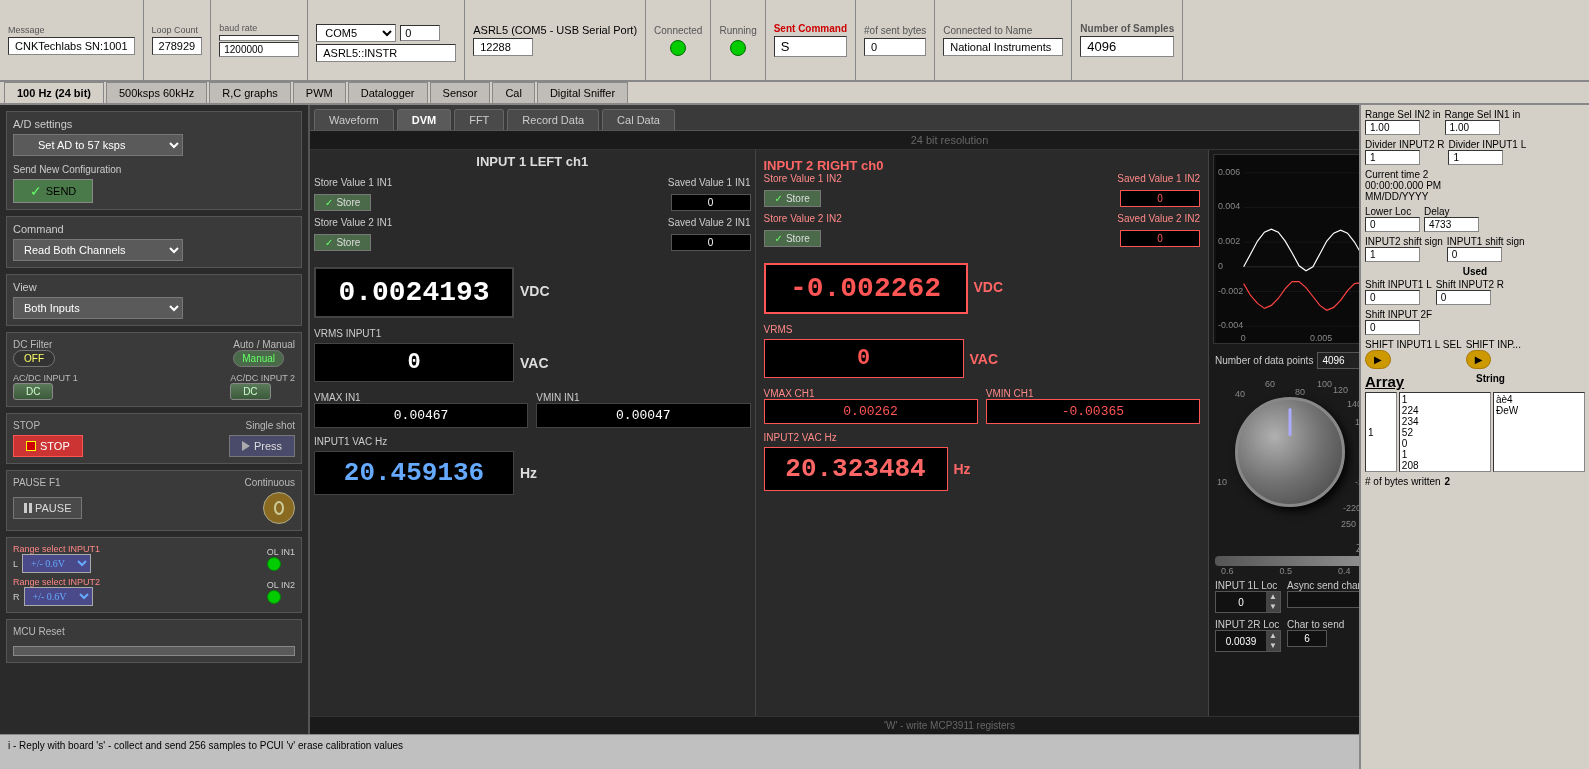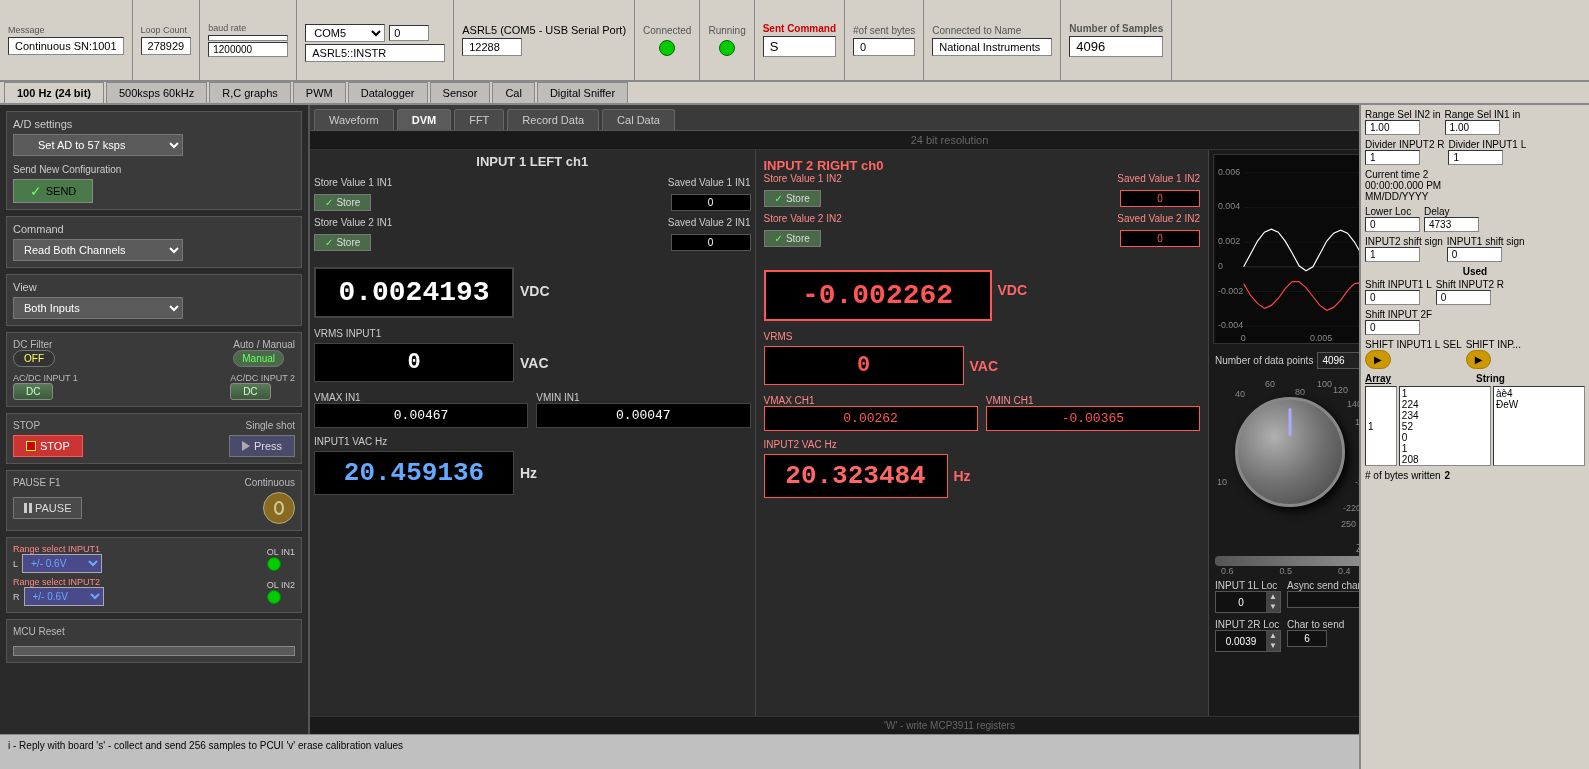--- a/index.html
+++ b/index.html
@@ -20,21 +20,21 @@
     
     .stop-btn { background: #cc3333; border: 1px solid #ff5555; padding: 4px 12px; color: #fff; font-size: 11px; cursor: pointer; display: flex; align-items: center; gap: 4px; }
     .stop-sq { width: 10px; height: 10px; background: #cc0000; border: 1px solid #ff0; }
     .press-btn { background: #4a4a6a; border: 1px solid #777; padding: 4px 12px; color: #ddd; font-size: 11px; cursor: pointer; display: flex; align-items: center; gap: 4px; }
     .play-tri { width: 0; height: 0; border-left: 8px solid #aaa; border-top: 5px solid transparent; border-bottom: 5px solid transparent; }
     .pause-btn { background: #4a4a4a; border: 1px solid #777; padding: 4px 10px; color: #ddd; font-size: 11px; cursor: pointer; display: flex; align-items: center; gap: 3px; }
     .pause-icon { display: flex; gap: 2px; }
     .pause-bar { width: 3px; height: 10px; background: #ccc; }
     .continuous-btn { background: #8a6a20; border: 1px solid #aa8; padding: 4px 10px; border-radius: 50%; width: 32px; height: 32px; cursor: pointer; display: flex; align-items: center; justify-content: center; }
     
-    .range-select { background: #4a4a8a; border: 1px solid #aaa; color: #6af; padding: 2px 4px; font-size: 10px; width: 80px; }
+    .range-select { background: #4a4a8a; border: 1px solid #aaa; color: #6af; padding: 2px 4px; font-size: 10px; width: 69px; font-family: Liberation Serif, serif; }
     .ol-light { width: 14px; height: 14px; background: #00cc00; border-radius: 50%; border: 1px solid #008800; }
     .ol-light-red { width: 14px; height: 14px; background: #00cc00; border-radius: 50%; border: 1px solid #008800; }
     
     .reset-btn { background: #5a5a5a; border: 1px solid #888; padding: 4px 20px; color: #ddd; font-size: 11px; cursor: pointer; width: 100%; }
     
     
     .sub-tabs { display: flex; background: #3a3a3a; border-bottom: 1px solid #555; padding: 4px 4px 0; }
     .sub-tab { padding: 4px 14px; border: 1px solid #666; border-bottom: none; background: #4a4a4a; cursor: pointer; font-size: 11px; color: #ccc; margin-right: 3px; border-radius: 3px 3px 0 0; }
     .sub-tab.active { background: #5a5a5a; color: #fff; font-weight: bold; }
     
@@ -42,21 +42,21 @@
     .ch-title-red { font-size: 13px; font-weight: bold; color: #f66; margin-bottom: 0; }
     
     .store-row { display: flex; justify-content: space-between; align-items: center; margin-bottom: 6px; }
     .store-label { color: #ccc; font-size: 10px; }
     .store-label-red { color: #f88; font-size: 10px; }
     .store-btn { background: #4a6a4a; border: 1px solid #777; padding: 2px 10px; color: #ddd; font-size: 10px; cursor: pointer; display: flex; align-items: center; gap: 3px; }
     .saved-input { background: #000; border: 1px solid #555; color: #fff; width: 80px; padding: 2px 4px; font-size: 10px; text-align: center; }
     .saved-input-red { background: #000; border: 1px solid #f55; color: #f55; width: 80px; padding: 2px 4px; font-size: 10px; text-align: center; }
     
     .main-display { background: #000; border: 2px solid #444; color: #fff; font-size: 28px; font-weight: bold; text-align: center; padding: 8px 10px; margin: 8px 0 4px; font-family: 'Courier New', monospace; width: 200px; }
-    .main-display-red { background: #000; border: 2px solid #f55; color: #f55; font-size: 28px; font-weight: bold; text-align: center; padding: 8px 10px; margin: 15px 0 4px; font-family: 'Courier New', monospace; width: 228px; }
+    .main-display-red { background: #000; border: 2px solid #f55; color: #f55; font-size: 28px; font-weight: bold; text-align: center; padding: 8px 10px; margin: 8px 0 4px; font-family: 'Courier New', monospace; width: 204px; }
     .vdc-label { color: #ddd; font-size: 14px; font-weight: bold; }
     .vdc-label-red { color: #f66; font-size: 14px; font-weight: bold; }
     .display-row { display: flex; align-items: center; gap: 6px; }
     
     .vrms-label { color: #ccc; font-size: 10px; margin-top: 6px; }
     .vrms-label-red { color: #f88; font-size: 10px; margin-top: 6px; }
     .vrms-display { background: #000; border: 1px solid #444; color: #fff; font-size: 22px; font-weight: bold; text-align: center; padding: 6px 10px; margin: 4px 0; font-family: 'Courier New', monospace; width: 200px; }
     .vrms-display-red { background: #000; border: 1px solid #f55; color: #f55; font-size: 22px; font-weight: bold; text-align: center; padding: 6px 10px; margin: 4px 0; font-family: 'Courier New', monospace; width: 200px; }
     .vac-label { color: #ddd; font-size: 14px; font-weight: bold; }
     .vac-label-red { color: #f66; font-size: 14px; font-weight: bold; }
@@ -96,21 +96,21 @@
     
     .zoom-scale { display: flex; justify-content: space-between; font-size: 9px; color: #888; padding: 0 6px; }
   </style>
 </head>
 <body>
 
 <div style="display:flex; background:#d4d0c8; border-bottom:2px solid #888; height:82px; width:1589px;">
 
   <div class="info-seg">
     <div class="info-seg-label">Message</div>
-    <div style="background:#fff; border:1px inset #888; padding:2px 6px; font-size:11px; margin-top:2px;">Continuous SN:1001</div>
+    <div style="background:#fff; border:1px inset #888; padding:2px 6px; font-size:11px; margin-top:2px;">CNKTechlabs SN:1001</div>
   </div>
 
   <div class="info-seg">
     <div class="info-seg-label">Loop Count</div>
     <div style="background:#fff; border:1px inset #888; padding:2px 6px; font-size:11px; margin-top:2px;">278929</div>
   </div>
 
   <div class="info-seg">
     <div class="info-seg-label">baud rate</div>
     <div style="background:#fff; border:1px inset #888; padding:2px 6px; font-size:11px; margin-top:2px; width:80px;"></div>
@@ -649,21 +649,21 @@
         <div class="rs-label">SHIFT INPUT1 L SEL</div>
         <button style="background:#cc9900; border:1px solid #aa7700; padding:3px 8px; font-size:10px; border-radius:10px; cursor:pointer; color:#000;">▶</button>
       </div>
       <div>
         <div class="rs-label">SHIFT INP...</div>
         <button style="background:#cc9900; border:1px solid #aa7700; padding:3px 8px; font-size:10px; border-radius:10px; cursor:pointer; color:#000;">▶</button>
       </div>
     </div>
 
     <div style="display:flex; gap:2px; margin-bottom:2px;">
-      <div style="flex:1; font-size:10px; font-weight:bold;text-decoration:underline;">Array</div>
+      <div style="flex:1; font-size:15px; font-weight:bold;text-decoration:underline;">Array</div>
       <div style="flex:1; font-size:10px; font-weight:bold;">String</div>
     </div>
     <div style="display:flex; gap:2px; margin-bottom:4px;">
       <input type="text" style="flex: 0.3 1 0%; background: rgb(255, 255, 255); border: 1px inset rgb(136, 136, 136); padding: 1px 2px; font-size: 10px; width: 30px;" value="1">
       <div style="flex:1; background:#fff; border:1px inset #888; padding:1px 2px; font-size:10px; min-height:40px; max-height:80px; overflow-y:auto;">
         <div>1</div>
         <div>224</div>
         <div>234</div>
         <div>52</div>
         <div>0</div>

